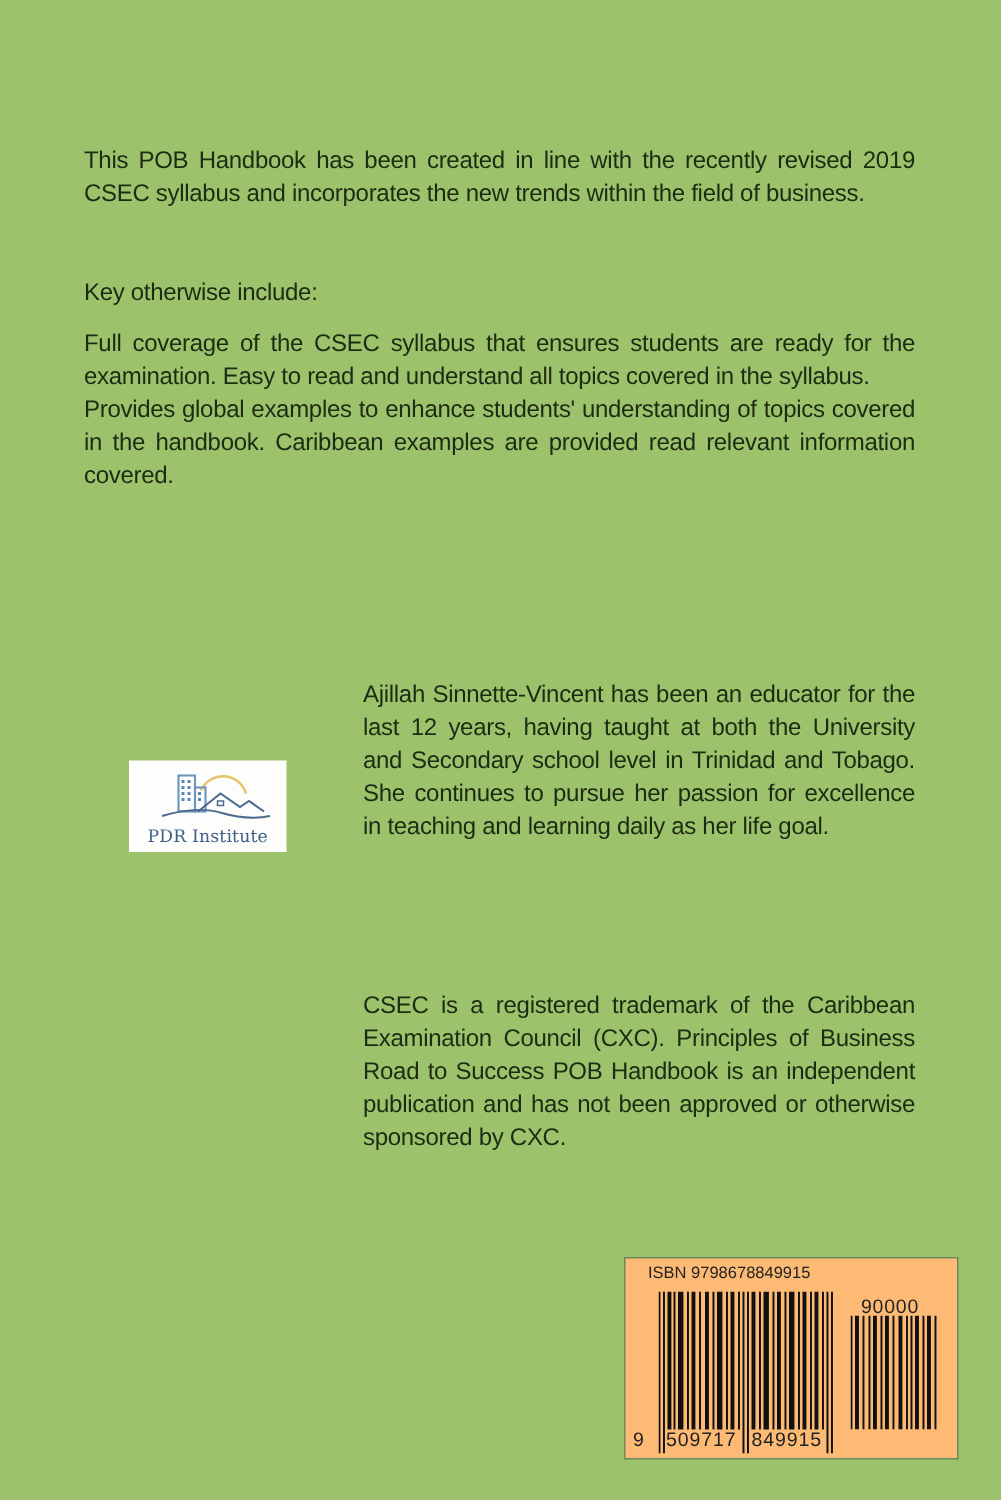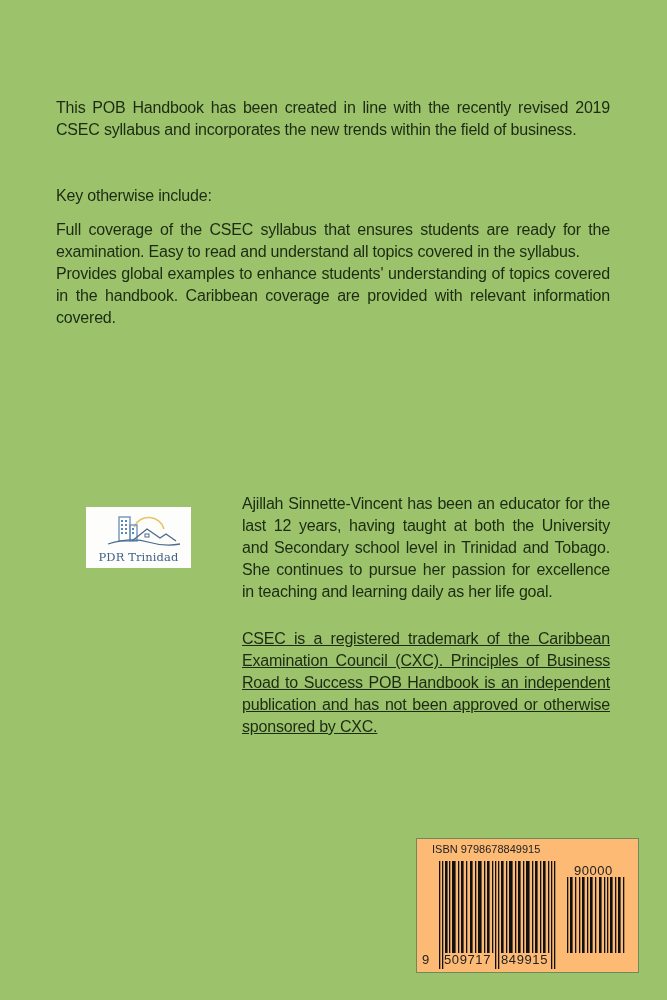--- a/index.html
+++ b/index.html
@@ -15,22 +15,22 @@
     font-size:16px;
     line-height:22px;
     text-align:justify;
     letter-spacing:-0.2px;
     margin:0;
   }
   .para.last-left { text-align-last:left; }
   #intro { left:56px; top:97px; width:554px; }
   #key-heading { left:56px; top:185px; width:554px; }
   #features { left:56px; top:207px; width:554px; }
-  #bio { left:242px; top:453px; width:368px;margin-top:40px; }
-  #trademark { left:242px; top:628px; width:368px;text-decoration:underline; }
+  #bio { left:242px; top:453px; width:368px; }
+  #trademark { left:242px; top:660px; width:368px; }
   .line-block { display:block; }
 
   #logo-box {
     position:absolute; left:86px; top:507px; width:105px; height:61px;
     background:#fdfefb;
   }
   #logo-box svg { position:absolute; left:0; top:0; }
   #logo-text {
     position:absolute; left:0; width:105px; top:43px;
     text-align:center;
@@ -70,21 +70,21 @@
 </style>
 </head>
 <body>
 
 <p class="para last-left" id="intro">This POB Handbook has been created in line with the recently revised 2019 CSEC syllabus and incorporates the new trends within the field of business.</p>
 
 <p class="para" id="key-heading">Key otherwise include:</p>
 
 <div class="para" id="features">
   <span class="line-block" style="text-align:justify;text-align-last:left;margin-top:12px;">Full coverage of the CSEC syllabus that ensures students are ready for the examination. Easy to read and understand all topics covered in the syllabus.</span>
-  <span class="line-block" style="text-align:justify;text-align-last:left;">Provides global examples to enhance students' understanding of topics covered in the handbook. Caribbean coverage are provided with relevant information covered.</span>
+  <span class="line-block" style="text-align:justify;text-align-last:left;">Provides global examples to enhance students' understanding of topics covered in the handbook. Caribbean examples are provided read relevant information covered.</span>
 </div>
 
 <div id="logo-box">
   <svg width="105" height="45" viewBox="0 0 105 45">
 
     <path d="M48 20 A16 16 0 0 1 78 22" fill="none" stroke="#e6c468" stroke-width="1.6"></path>
 
     <rect x="33" y="10" width="11" height="24" fill="none" stroke="#6d94be" stroke-width="1.4"></rect>
     <rect x="44" y="18" width="7" height="16" fill="none" stroke="#6d94be" stroke-width="1.4"></rect>
     <g fill="#5b85b3">
@@ -98,21 +98,21 @@
         <rect x="39" y="25" width="2" height="2"></rect>
       <rect x="46" y="21" width="2" height="2"></rect>
         <rect x="46" y="25" width="2" height="2"></rect>
     </g>
 
     <path d="M46 34 L61 22 L74 31 L80 27 L90 34" fill="none" stroke="#4c6a8e" stroke-width="1.4"></path>
     <rect x="59" y="27" width="4" height="3" fill="none" stroke="#4c6a8e" stroke-width="1"></rect>
 
     <path d="M22 37 Q45 30 62 35 T94 37" fill="none" stroke="#4c6a8e" stroke-width="1.3"></path>
   </svg>
-  <div id="logo-text">PDR Trinidad</div>
+  <div id="logo-text">PDR Institute</div>
 </div>
 
 <p class="para last-left" id="bio">Ajillah Sinnette-Vincent has been an educator for the last 12 years, having taught at both the University and Secondary school level in Trinidad and Tobago. She continues to pursue her passion for excellence in teaching and learning daily as her life goal.</p>
 
 <p class="para last-left" id="trademark">CSEC is a registered trademark of the Caribbean Examination Council (CXC). Principles of Business Road to Success POB Handbook is an independent publication and has not been approved or otherwise sponsored by CXC.</p>
 
 <div id="barcode-box">
   <div id="isbn-label">ISBN 9798678849915</div>
   <svg id="bars-main" width="120" height="108" viewBox="0 0 120 108">
     <g fill="#111">

